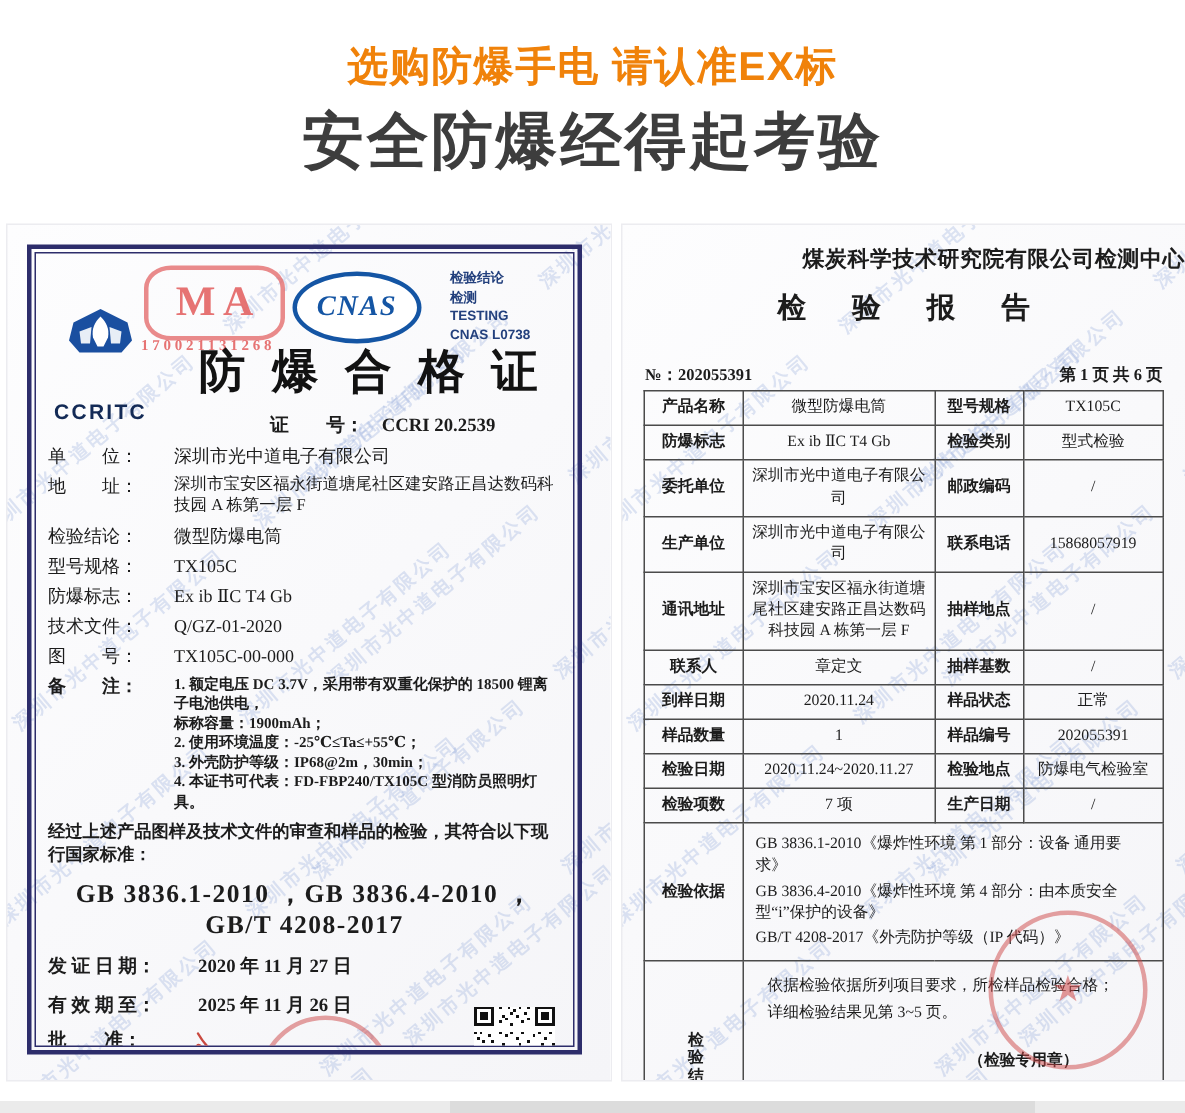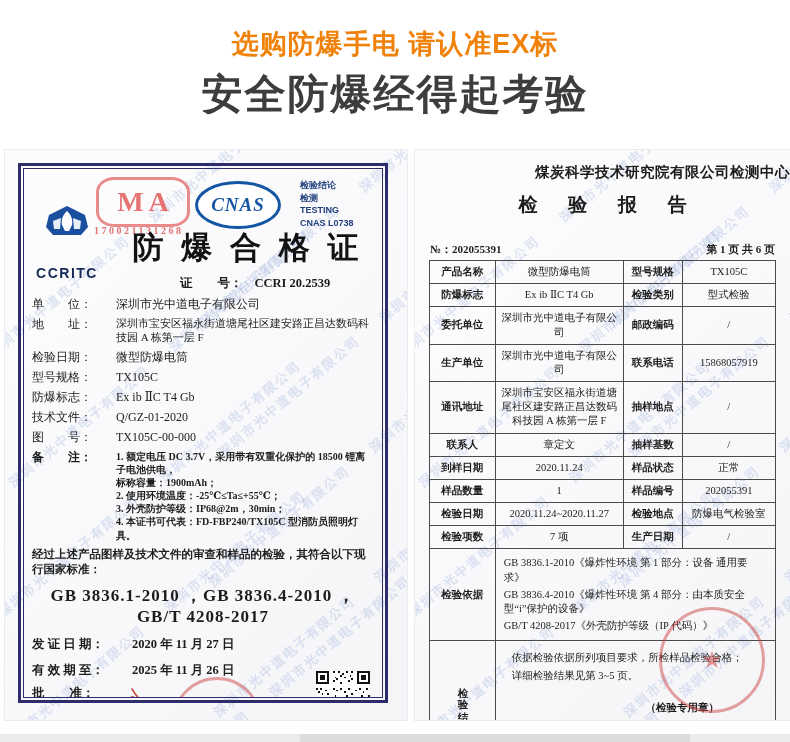--- a/index.html
+++ b/index.html
@@ -146,21 +146,21 @@
         <div class="cert-fields">
           <div class="f-row">
             <span class="f-label">单　　位：</span>
             <span class="f-value">深圳市光中道电子有限公司</span>
           </div>
           <div class="f-row addr">
             <span class="f-label">地　　址：</span>
             <span class="f-value">深圳市宝安区福永街道塘尾社区建安路正昌达数码科技园 A 栋第一层 F</span>
           </div>
           <div class="f-row">
-            <span class="f-label">检验日期：</span>
+            <span class="f-label">检验结论：</span>
             <span class="f-value">微型防爆电筒</span>
           </div>
           <div class="f-row">
             <span class="f-label">型号规格：</span>
             <span class="f-value">TX105C</span>
           </div>
           <div class="f-row">
             <span class="f-label">防爆标志：</span>
             <span class="f-value">Ex ib ⅡC T4 Gb</span>
           </div>

